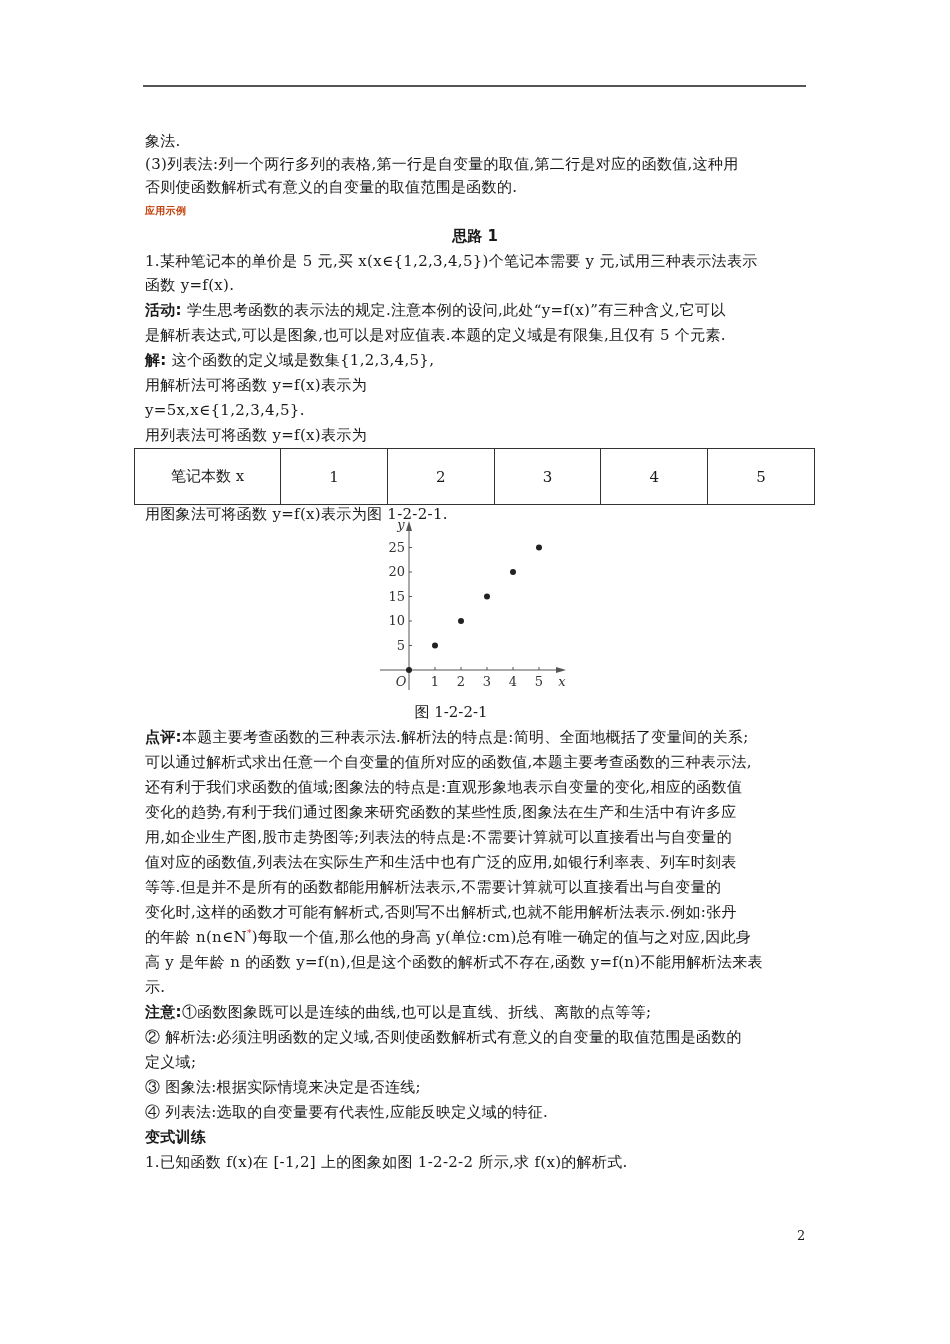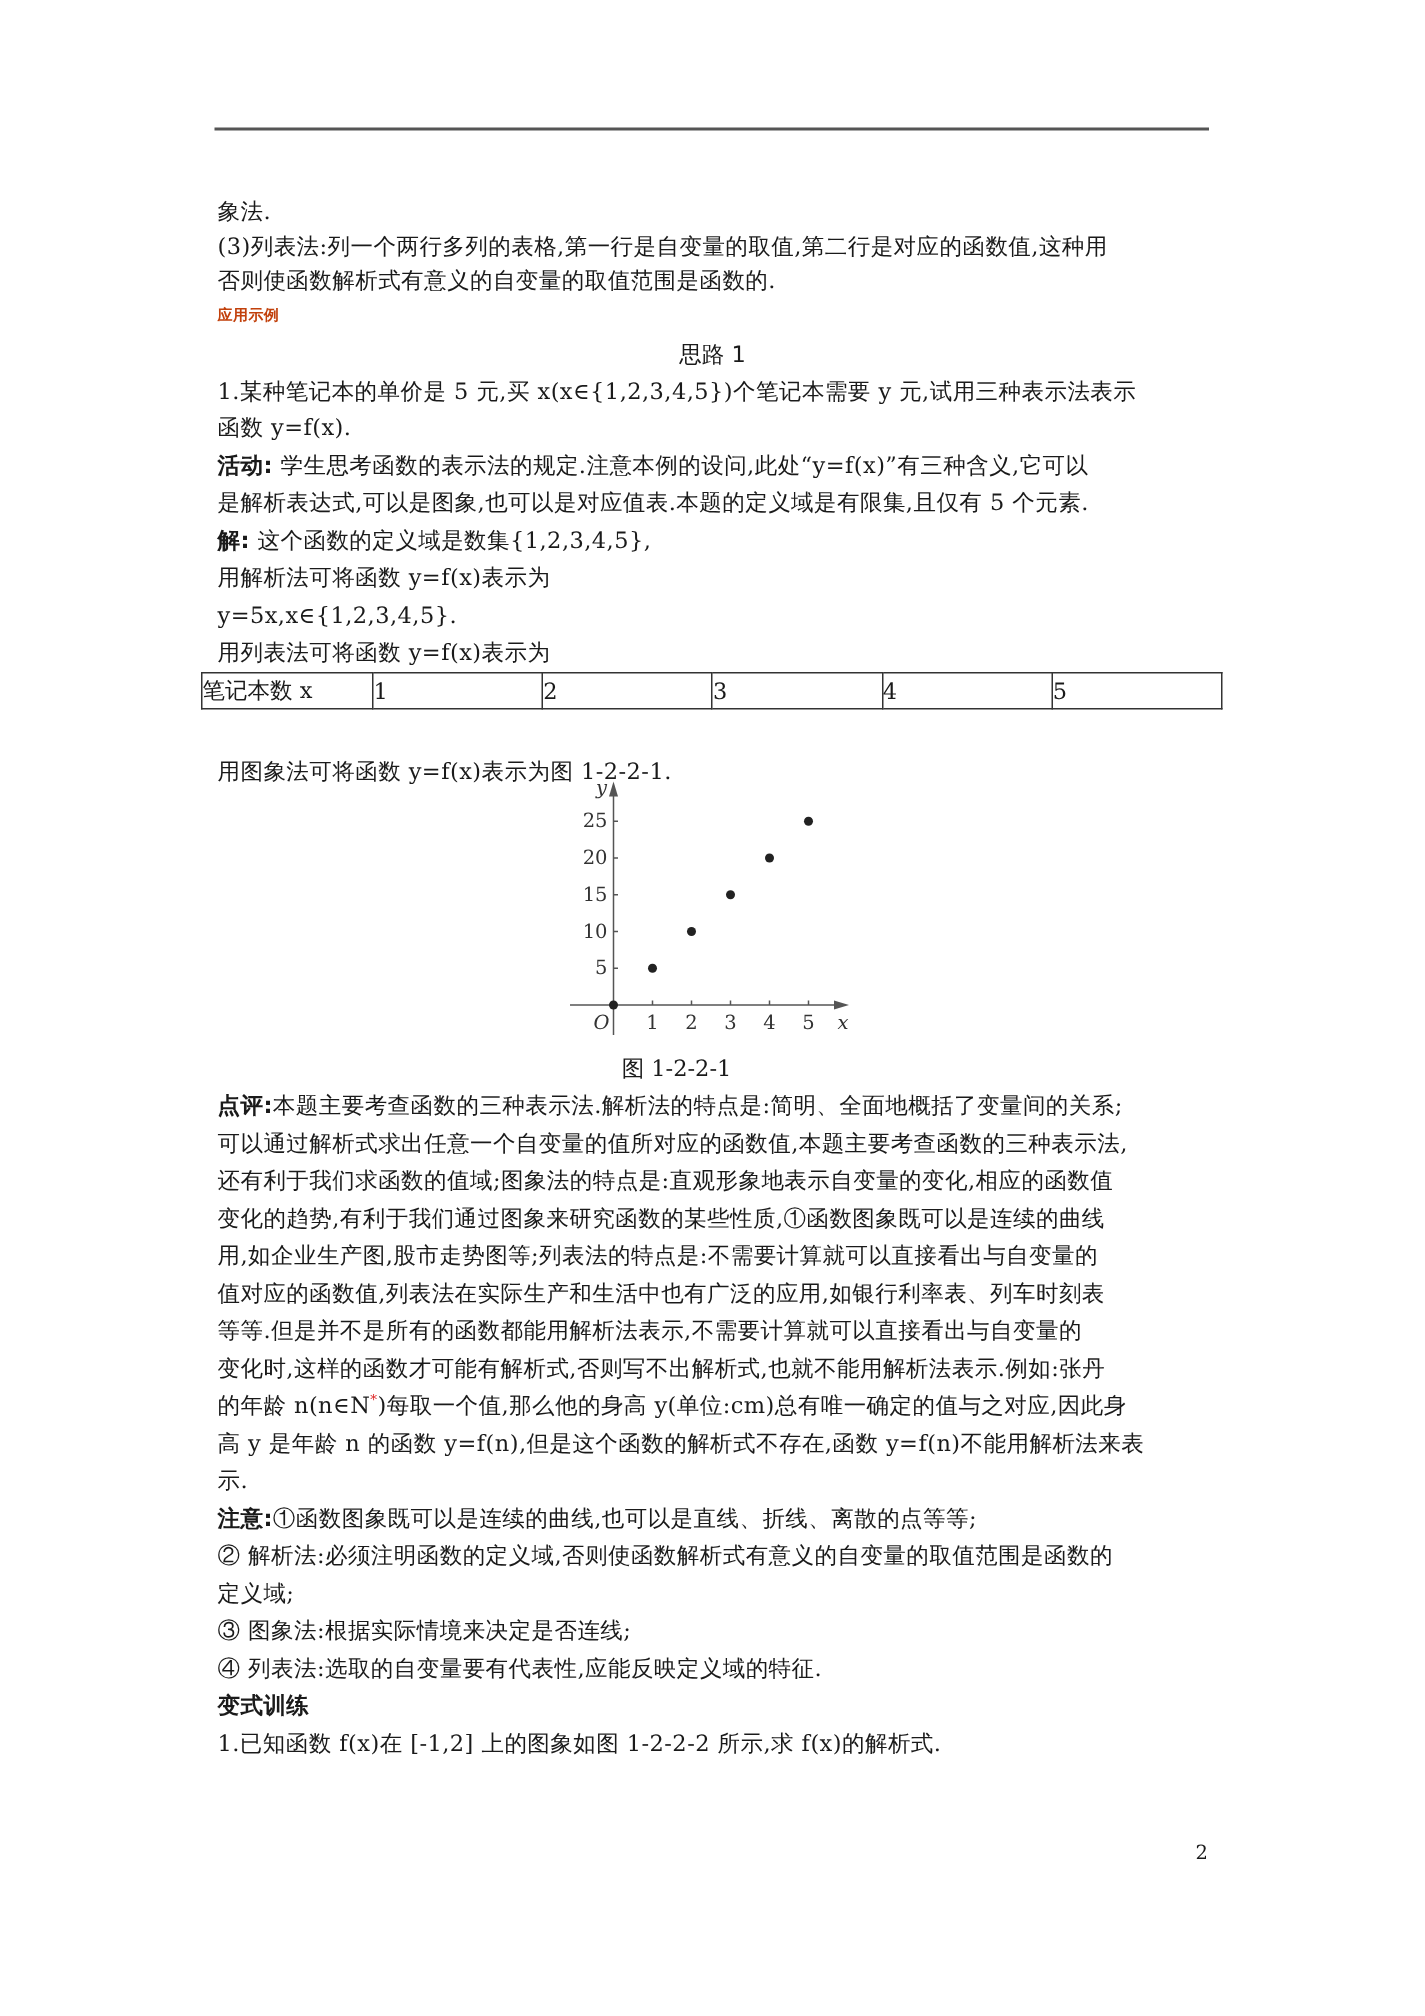--- a/index.html
+++ b/index.html
@@ -2,26 +2,26 @@
 <html><head>
 <meta charset="utf-8">
 <style>
   html, body { margin:0; padding:0; background:#ffffff; }
   body { width:950px; height:1344px; position:relative; overflow:hidden;
          font-family:"DejaVu Serif", "Liberation Serif", serif; color:#1a1a1a; }
   .rule { position:absolute; left:143px; top:85px; width:663px; height:2px; background:#555555; }
   .line { position:absolute; left:145px; white-space:nowrap; font-size:15px; line-height:20px; letter-spacing:0.3px; }
   .bold { font-weight:bold; font-family:"DejaVu Sans", "Liberation Sans", sans-serif; }
   .red { color:#c2410c; font-weight:bold; font-family:Liberation Sans, sans-serif; font-size:10px; }
-  .center-title { position:absolute; left:0; width:950px; text-align:center; font-weight:normal;
+  .center-title { position:absolute; left:0; width:950px; text-align:center; font-weight:bold;
                   font-family:"DejaVu Sans", "Liberation Sans", sans-serif; font-size:15px; }
   sup { font-size:9px; color:#d22; vertical-align:super; line-height:0; }
   table.vals { position:absolute; left:134px; top:448px; width:681px; border-collapse:collapse;
                font-size:15px; }
-  table.vals td { border:1px solid #333; height:23px; text-align:left; padding:0; }
+  table.vals td { border:1px solid #333; height:23px; text-align:center; padding:16px; }
   table.vals td.head { width:113px; }
   .chart { position:absolute; left:370px; top:515px; }
   .fig-caption { position:absolute; left:0; width:902px; text-align:center; top:703px; font-size:15px; }
   .pagenum { position:absolute; left:797px; top:1228px; font-size:13px; }
 </style>
 </head>
 <body>
 
 <div class="rule"></div>
 
@@ -102,21 +102,21 @@
     </g>
 </svg>
 
 <div class="fig-caption">图 1-2-2-1</div>
 
 <div class="line" style="top:727px">
   <span class="bold">点评:</span><span>本题主要考查函数的三种表示法.解析法的特点是:简明、全面地概括了变量间的关系;</span>
 </div>
 <div class="line" style="top:752px">可以通过解析式求出任意一个自变量的值所对应的函数值,本题主要考查函数的三种表示法,</div>
 <div class="line" style="top:777px">还有利于我们求函数的值域;图象法的特点是:直观形象地表示自变量的变化,相应的函数值</div>
-<div class="line" style="top:802px">变化的趋势,有利于我们通过图象来研究函数的某些性质,①函数图象既可以是连续的曲线</div>
+<div class="line" style="top:802px">变化的趋势,有利于我们通过图象来研究函数的某些性质,图象法在生产和生活中有许多应</div>
 <div class="line" style="top:827px">用,如企业生产图,股市走势图等;列表法的特点是:不需要计算就可以直接看出与自变量的</div>
 <div class="line" style="top:852px">值对应的函数值,列表法在实际生产和生活中也有广泛的应用,如银行利率表、列车时刻表</div>
 <div class="line" style="top:877px">等等.但是并不是所有的函数都能用解析法表示,不需要计算就可以直接看出与自变量的</div>
 <div class="line" style="top:902px">变化时,这样的函数才可能有解析式,否则写不出解析式,也就不能用解析法表示.例如:张丹</div>
 <div class="line" style="top:927px">
   <span>的年龄 n(n∈N</span><sup>*</sup><span>)每取一个值,那么他的身高 y(单位:cm)总有唯一确定的值与之对应,因此身</span>
 </div>
 <div class="line" style="top:952px">高 y 是年龄 n 的函数 y=f(n),但是这个函数的解析式不存在,函数 y=f(n)不能用解析法来表</div>
 <div class="line" style="top:977px">示.</div>
 

